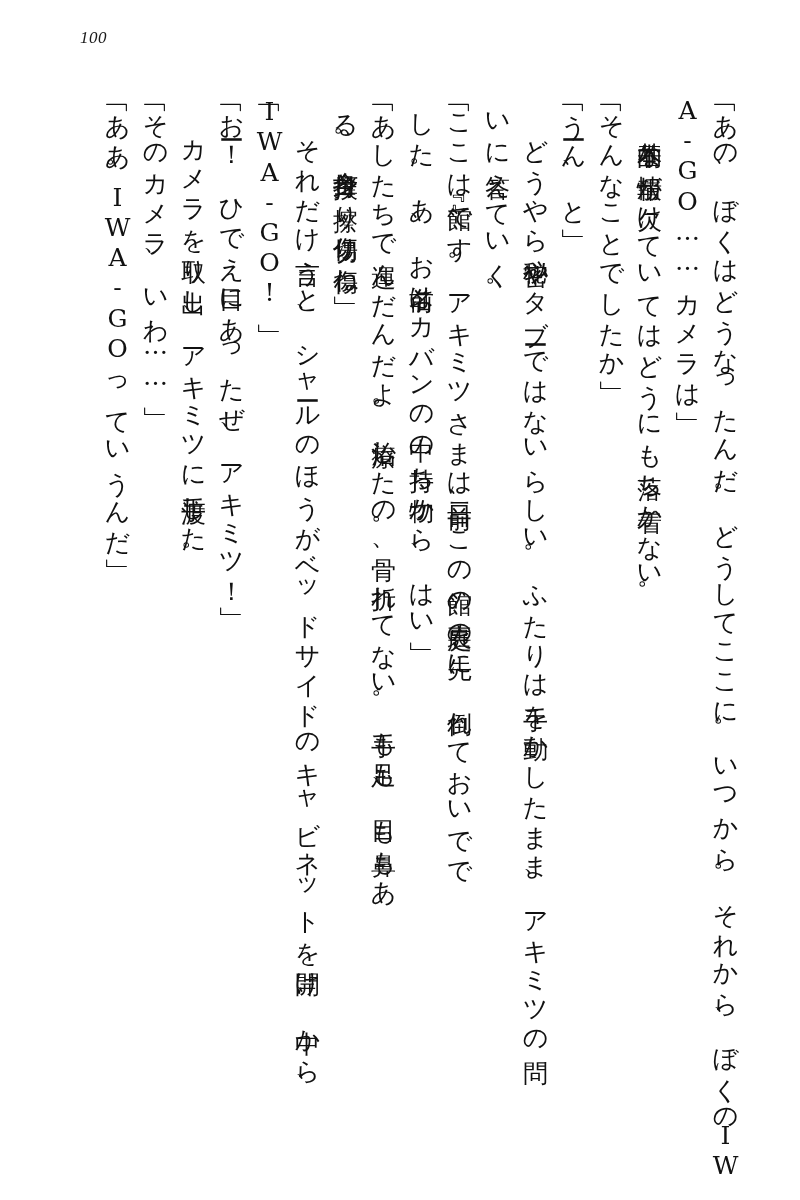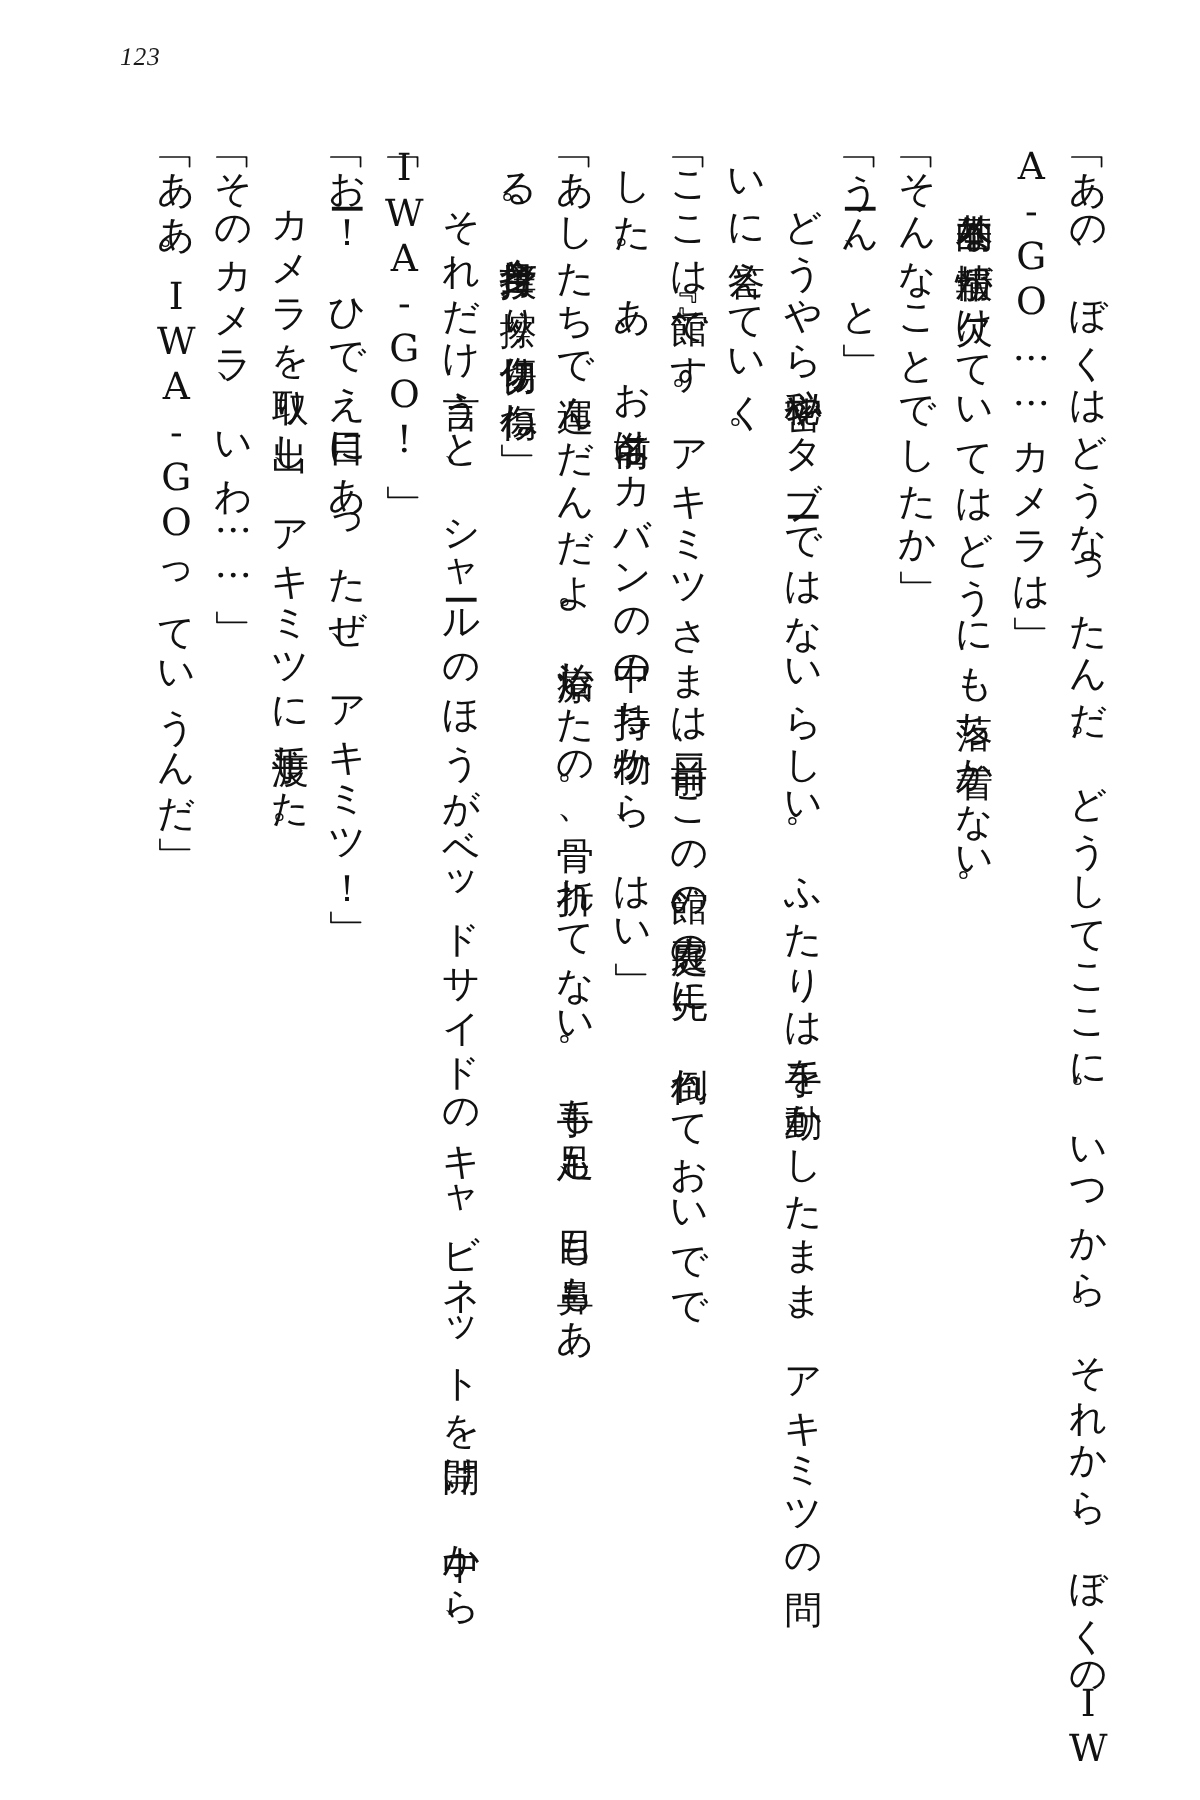--- a/index.html
+++ b/index.html
@@ -64,21 +64,21 @@
     font-weight: 500;
   }
 
   
 </style>
 </head>
 <body>
 
 <div class="page">
 
-  <div class="page-number">123</div>
+  <div class="page-number">100</div>
 
   <div class="vtext">
     <div class="vline">「あの、ぼくはどうなったんだ。どうしてここに。いつから。それから、ぼくのIW</div>
     <div class="vline">A‐GO……カメラは」</div>
     <div class="vline">　基本的な情報が欠けていてはどうにも落ち着かない。</div>
     <div class="vline">「そんなことでしたか」</div>
     <div class="vline">「うーん、と」</div>
     <div class="vline">　どうやら秘密やタブーではないらしい。ふたりは手を動かしたまま、アキミツの問</div>
     <div class="vline">いに答えていく。</div>
     <div class="vline">「ここは『館』です。アキミツさまは二日前、この館の裏庭の先に、倒れておいでで</div>

